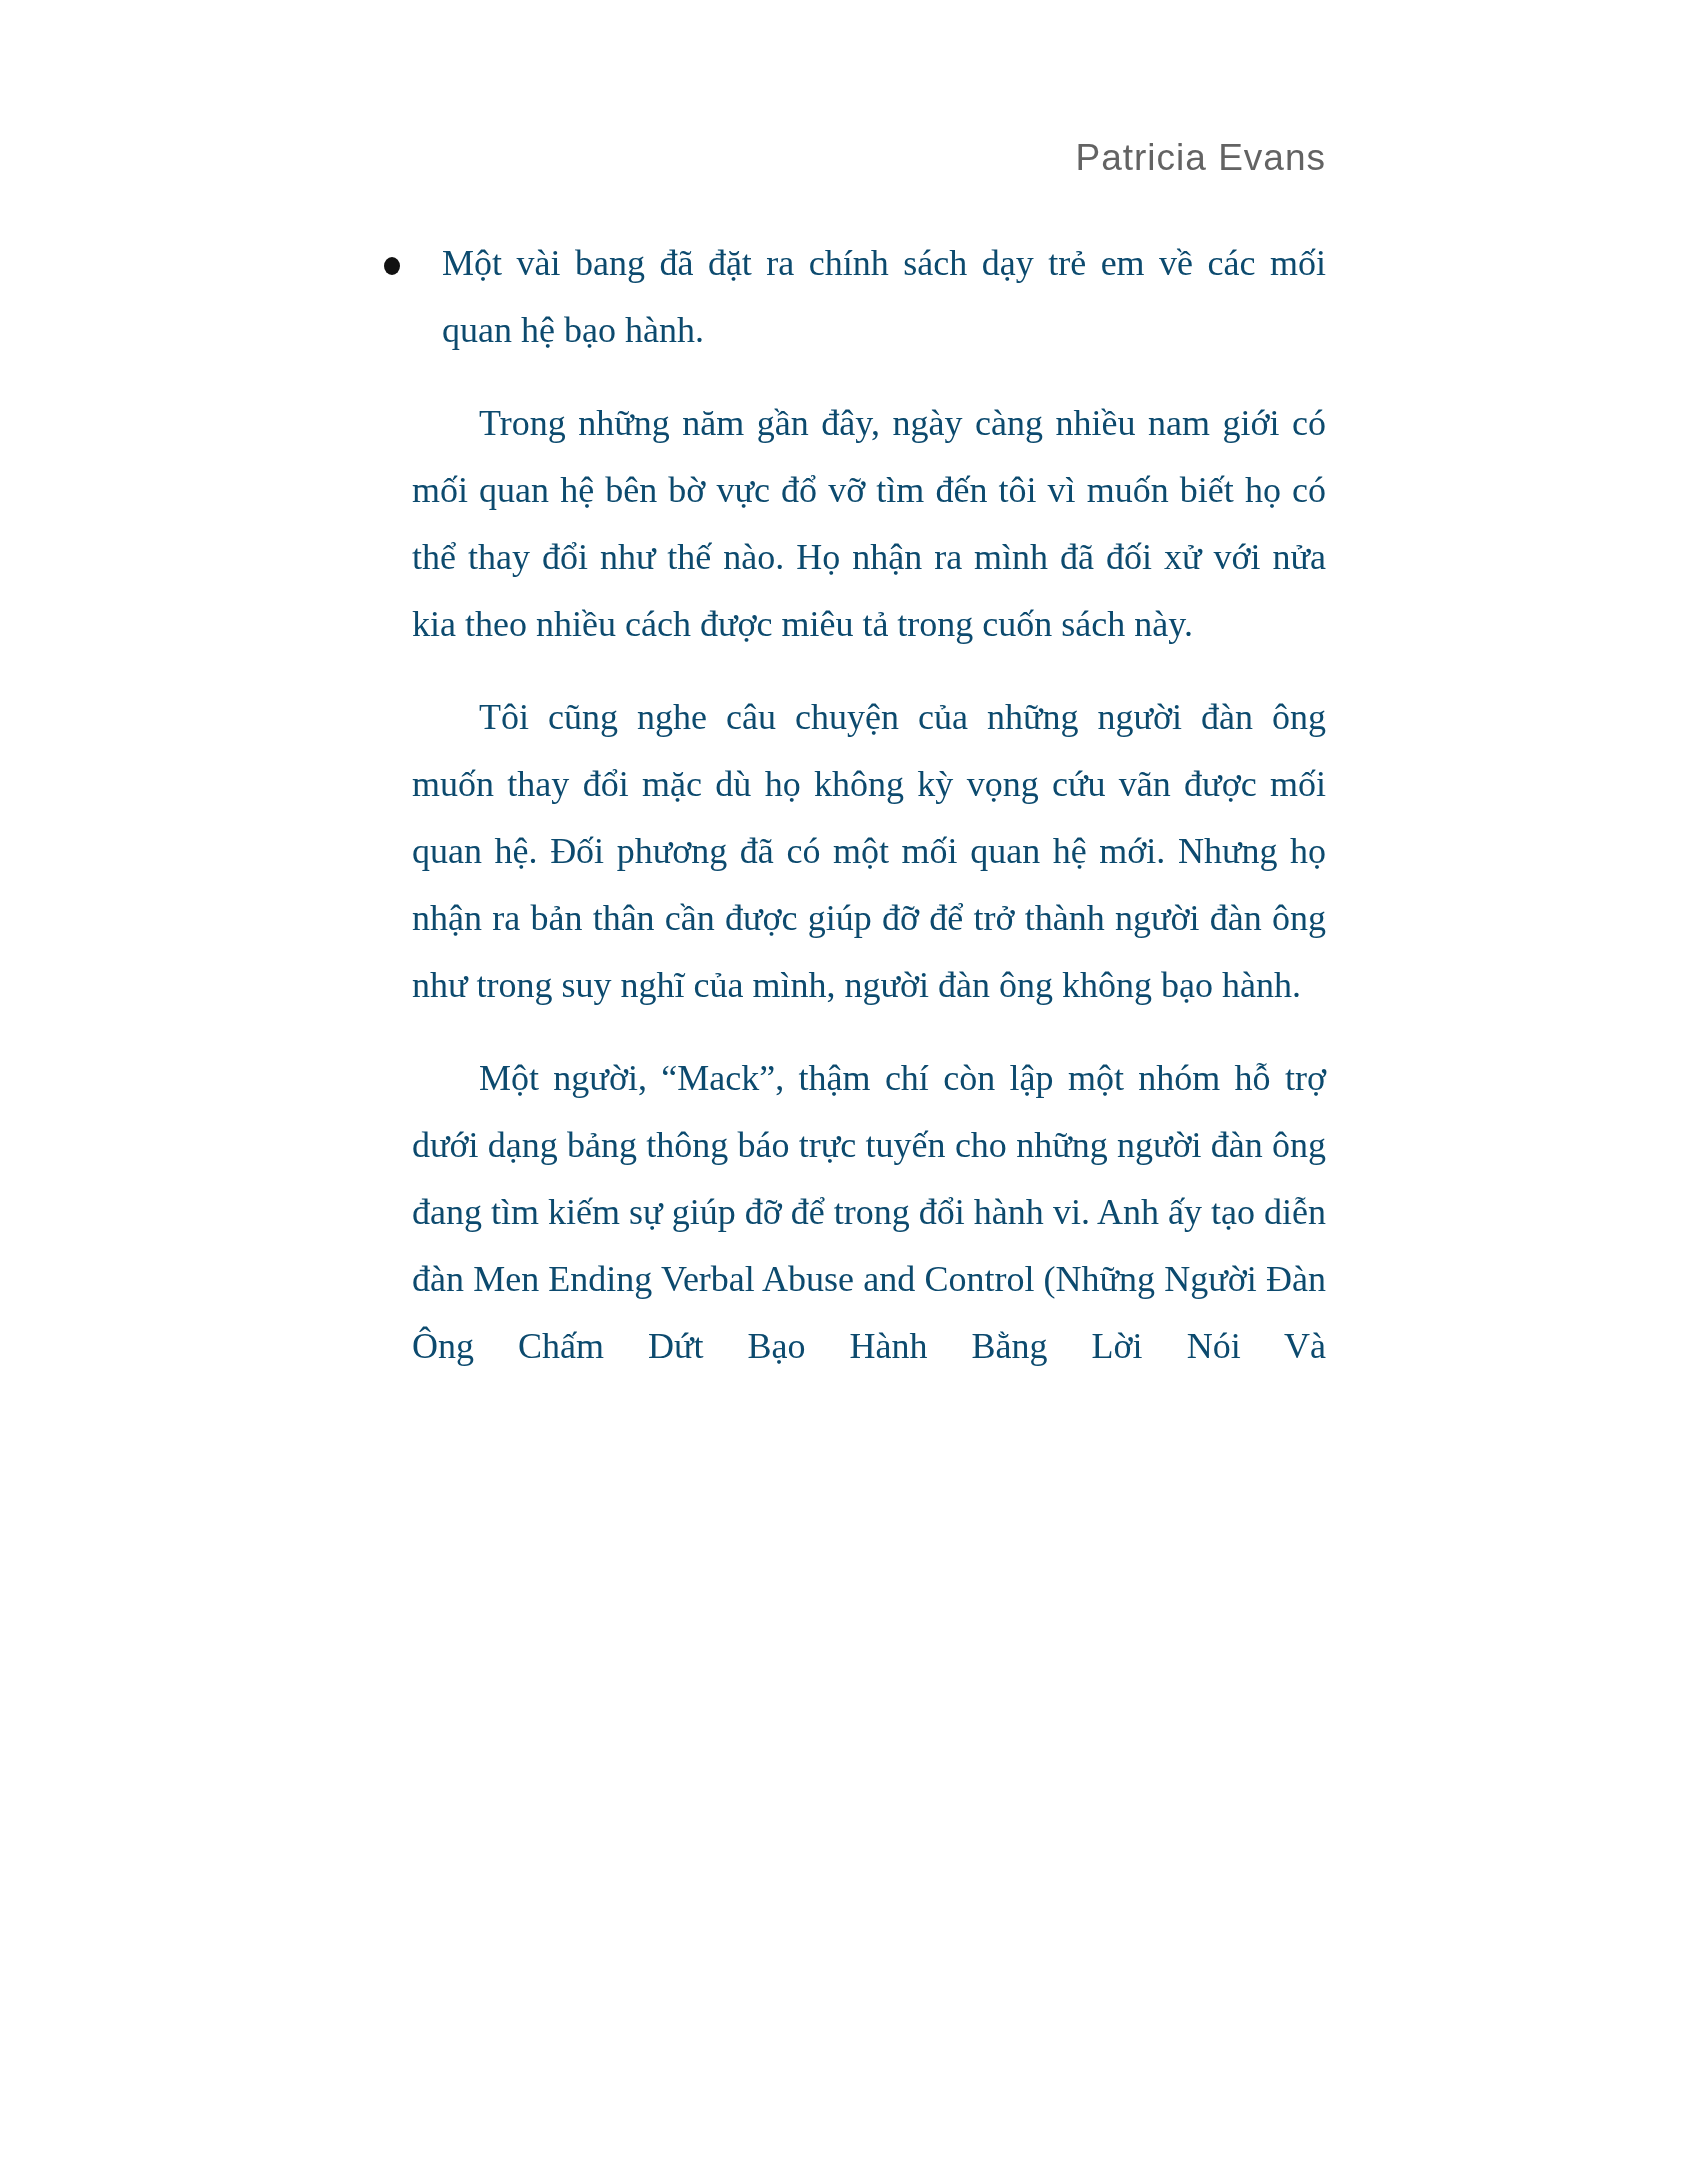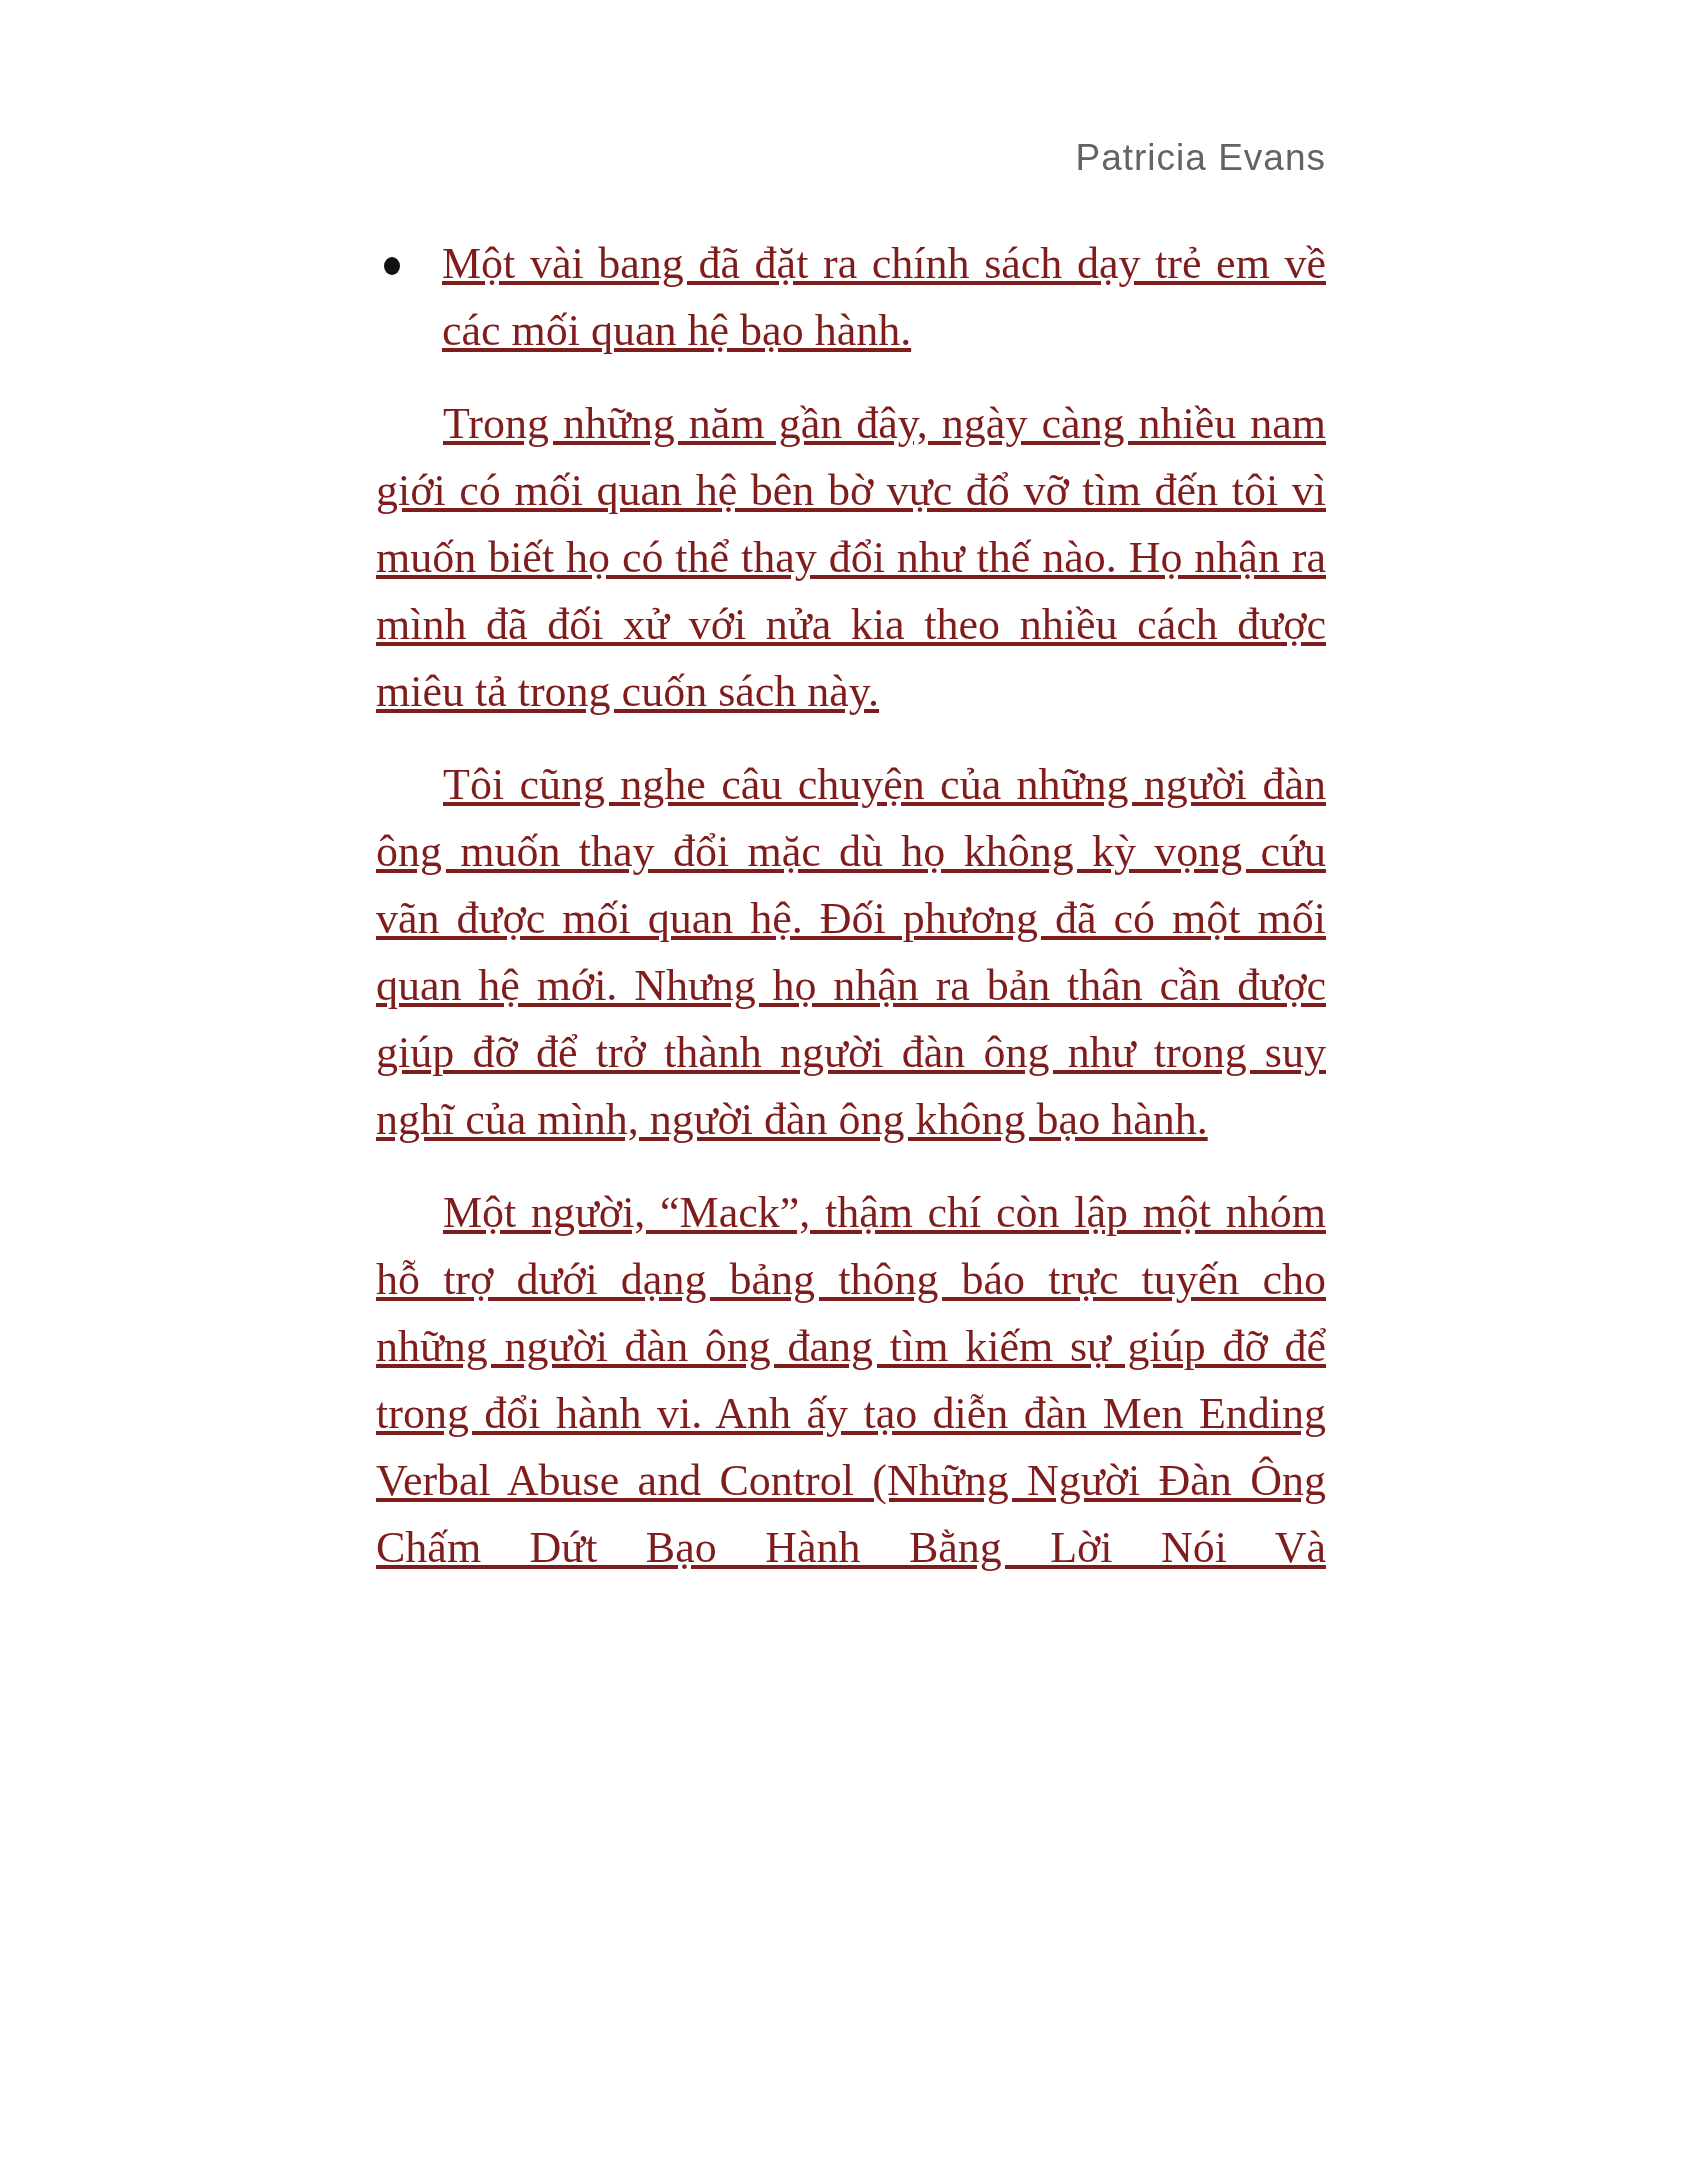--- a/index.html
+++ b/index.html
@@ -27,25 +27,24 @@
     letter-spacing: 1px;
     color: #636363;
   }
 
   .content {
     position: absolute;
     top: 230px;
     left: 376px;
     width: 950px;
     font-family: "Liberation Serif", "DejaVu Serif", serif;
-    font-size: 44px;
+    font-size: 36px;
     line-height: 67px;
-    color: #7f1d1d;
+    color: #0c4a6e;
     text-align: justify;
-    text-decoration: underline;
   }
 
   ul.bullet-list {
     list-style: none;
   }
 
   ul.bullet-list li {
     position: relative;
     padding-left: 66px;
     margin-bottom: 26px;
@@ -57,20 +56,21 @@
     top: 27px;
     width: 16px;
     height: 18px;
     background: #111111;
     border-radius: 50%;
   }
 
   .body-paragraph {
     text-indent: 67px;
     margin-top: 26px;
+    margin-left: 36px;
   }
 
   .body-paragraph.continues {
     text-align-last: justify;
   }
 
   .page-number {
     position: absolute;
     top: 1964px;
     left: 376px;

